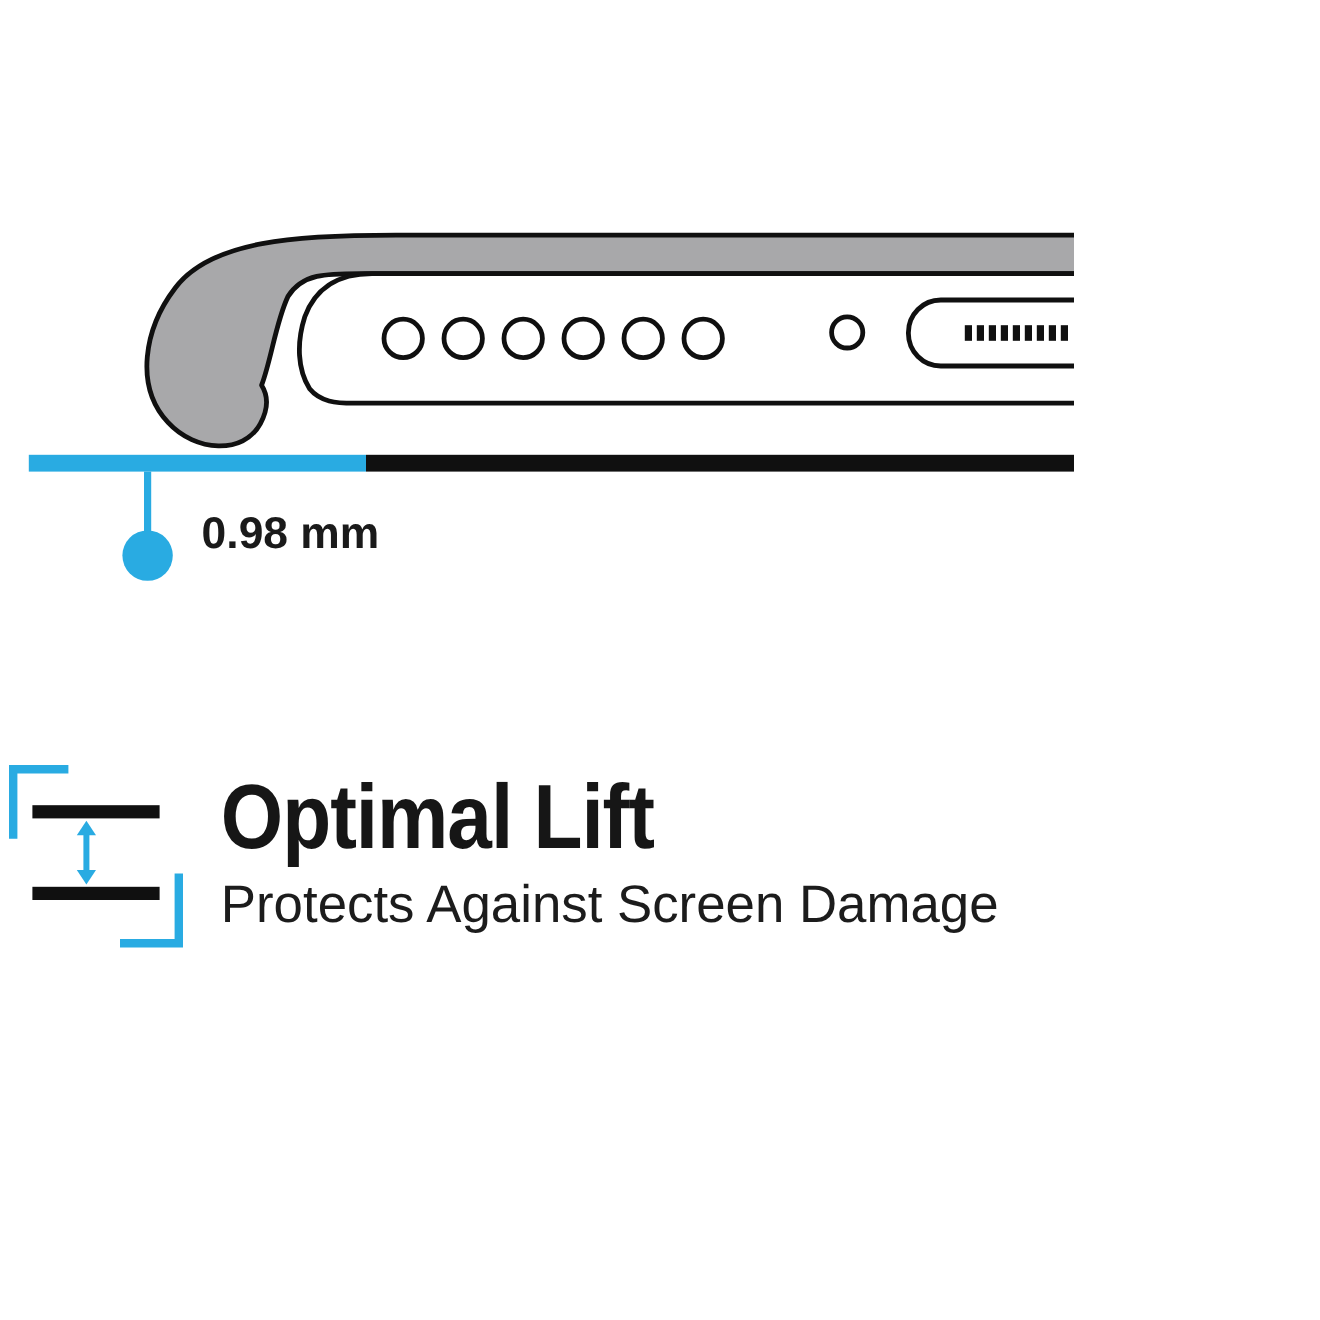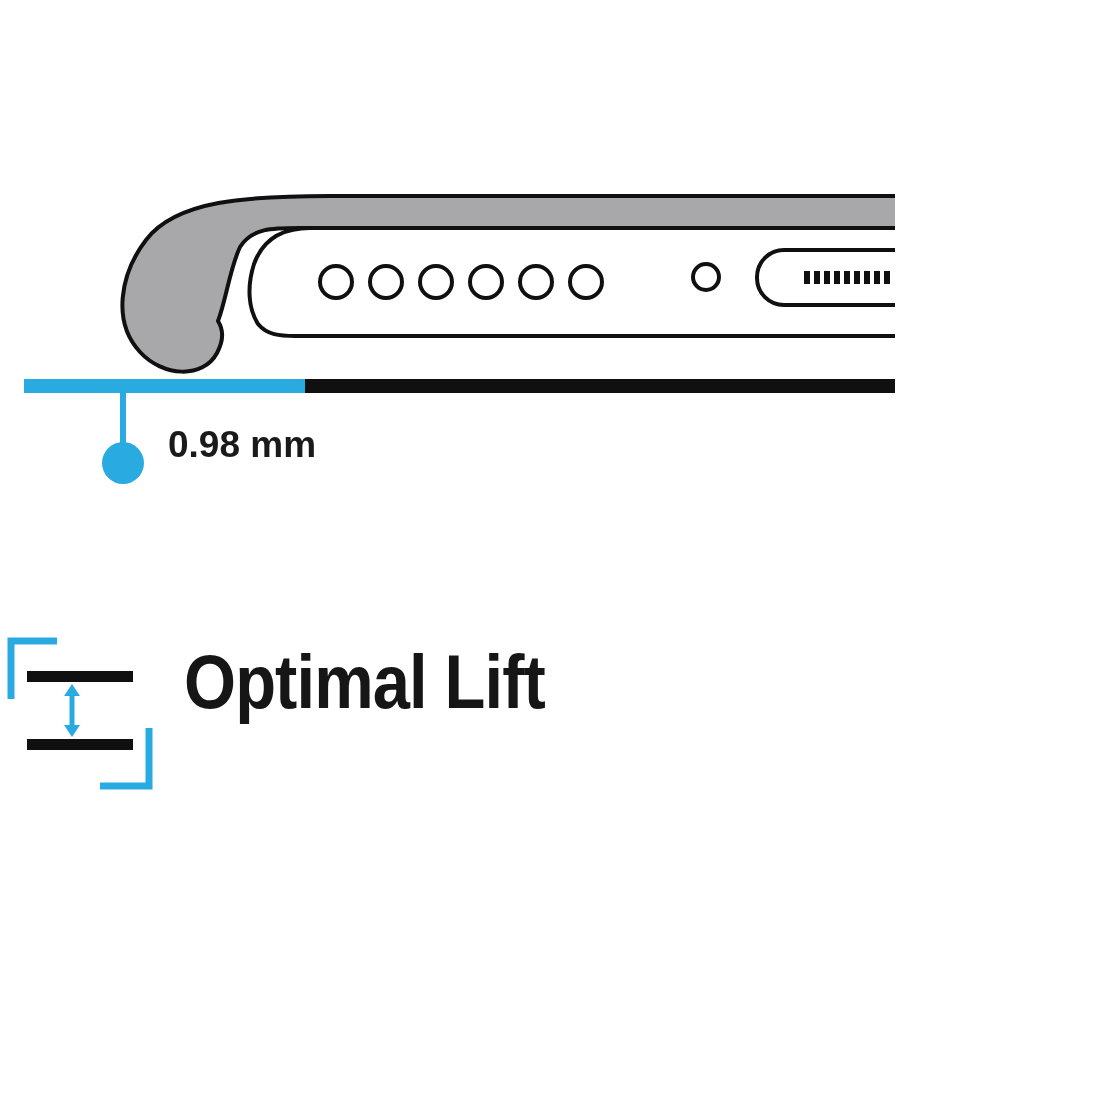--- a/index.html
+++ b/index.html
@@ -97,14 +97,15 @@
         <path d="M 72 684 L 64 696 L 80 696 Z" fill="#29ABE2"></path>
         <path d="M 72 737 L 64 725 L 80 725 Z" fill="#29ABE2"></path>
       </g>
     </g>
   </svg>
 
   <div class="measurement-label">0.98 mm</div>
 
   <div class="feature-title">Optimal Lift</div>
 
+  <div class="feature-subtitle">Protects Against Screen Damage</div>
 
 </div>
 
 </body></html>

